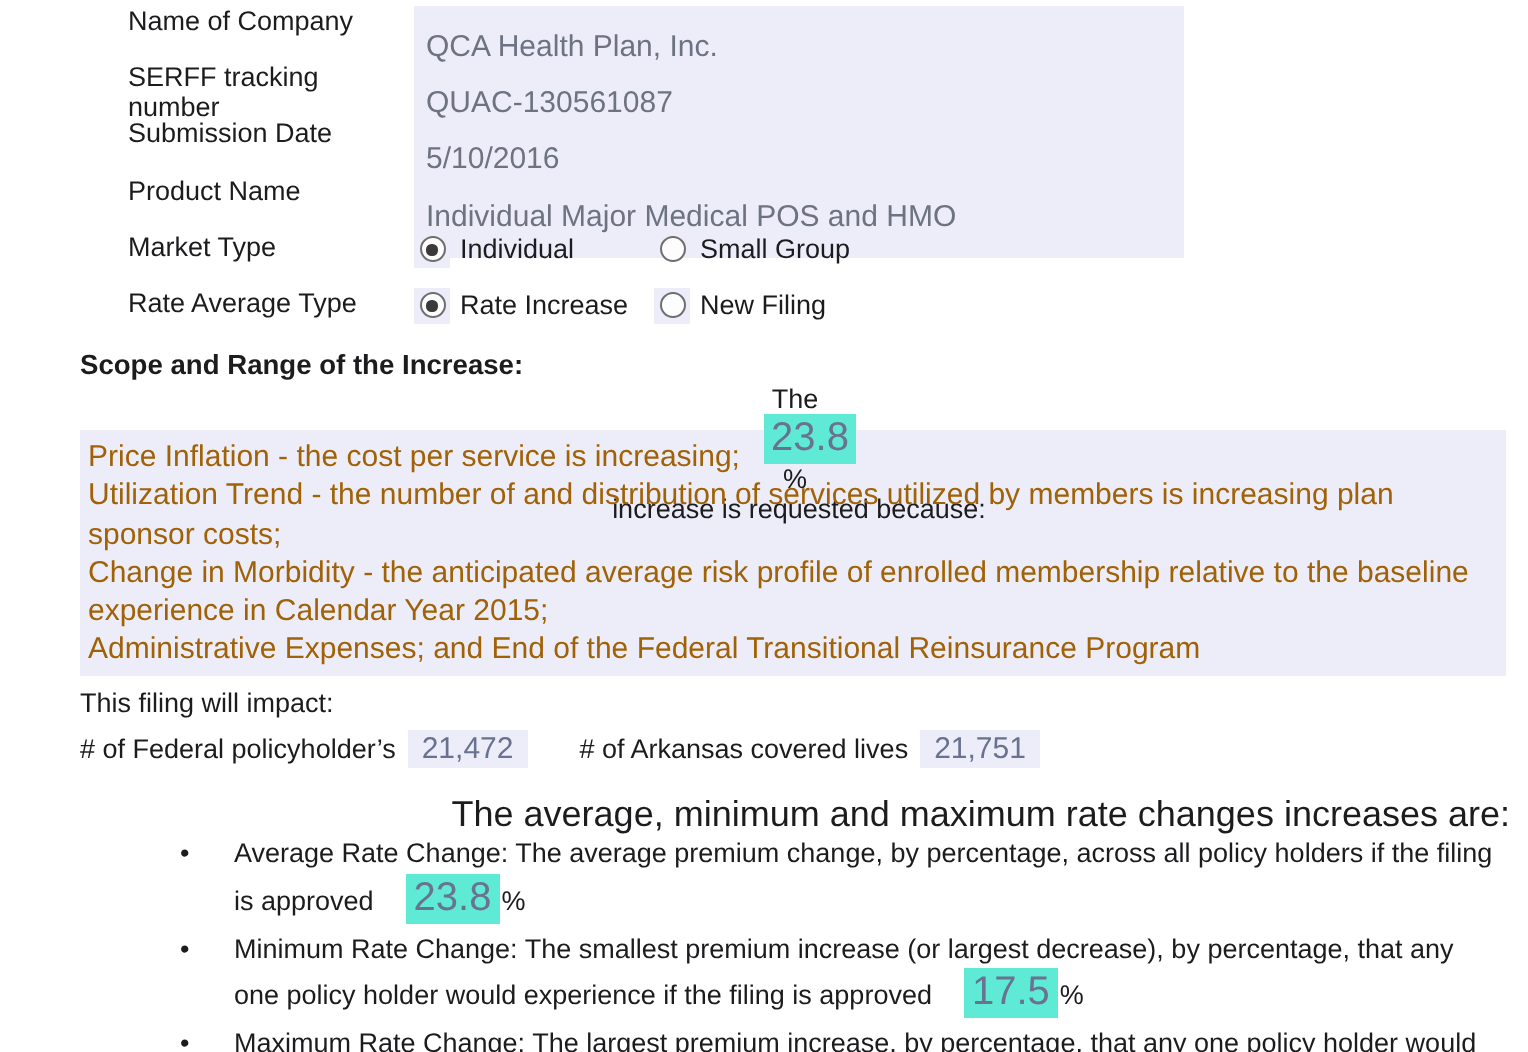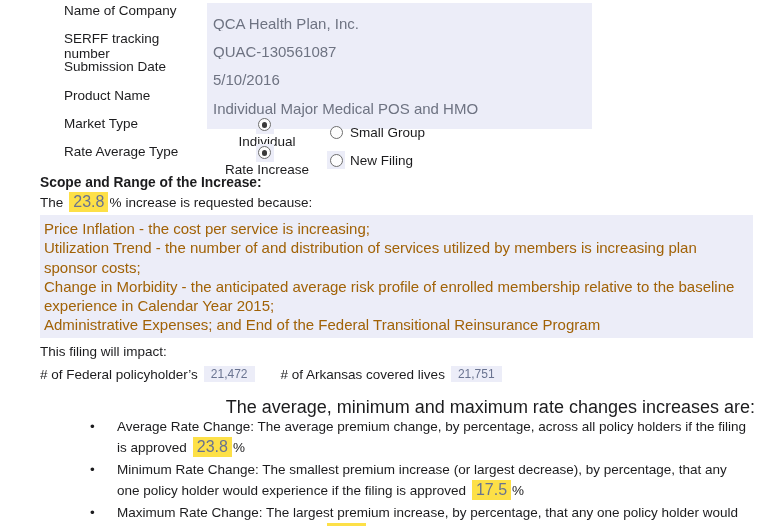--- a/index.html
+++ b/index.html
@@ -9,44 +9,44 @@
 
   
   .form-row { display:flex; align-items:flex-start; height:28.2px;margin-left:24px; }
   .flabel { width:143px; font-size:13.5px; color:#1c1c1e; flex:none; }
   .fchip { width:385px; height:41px; background:#ecedf8; display:flex; align-items:center;
            padding-left:6px; font-size:15px; color:#6e7382; }
 
   
   .radio-group { display:flex; align-items:center; }
   .radio-opt { display:flex; align-items:center; }
-  .radio-opt.first { width:120px;flex-direction:column; }
+  .radio-opt.first { width:120px; }
   .radio-box { width:18px; height:18px; display:flex; align-items:center; justify-content:center;
                margin-right:5px; flex:none; }
   .radio-box.chipbg { background:#ecedf8; }
   .radio { width:13px; height:13px; border-radius:50%; border:1.5px solid #6e6e6e;
            background:#fdfdfd; position:relative; flex:none; }
   .radio.sel::after { content:""; position:absolute; left:50%; top:50%; width:5.5px; height:5.5px;
            margin:-2.75px 0 0 -2.75px; border-radius:50%; background:#3a3a3a; }
   .radio-label { font-size:13.5px; color:#1c1c1e; }
 
   .section-heading { font-size:13.8px; font-weight:bold; margin-top:3px; height:17px; }
-  .sentence { font-size:13.5px; height:20px; display:flex; align-items:center; }
+  .sentence { font-size:13.5px; height:20px; display:flex; align-items:center;flex-direction:column; }
 
-  .chip-inline { background:#fde047; color:#697390; font-size:16px; padding:0 4px;
-                 margin:0 1px 0 6px; display:inline-block; line-height:1.25; }
+  .chip-inline { background:#5eead4; color:#697390; font-size:20px; padding:0 4px;
+                 margin:0 1px 0 16px; display:inline-block; line-height:1.25; }
   .pct { font-size:13.5px; color:#1c1c1e; }
 
   .reasons-box { margin-top:3px; width:713px; background:#ecedf8; padding:4px 8px 4px 4px;
                  font-size:15px; line-height:19.2px; color:#a16207; }
 
   .impact-heading { margin-top:6px; font-size:13.5px; height:18px; }
   .impact-line { display:flex; align-items:center; height:24px; font-size:13.5px; }
   .impact-line .gap { width:26px; flex:none; }
-  .num-chip { background:#ecedf8; color:#697390; font-size:12px; padding:1px 7px;
+  .num-chip { background:#ecedf8; color:#697390; font-size:15px; padding:1px 7px;
               margin-left:6px; display:inline-block; }
 
   .rates-heading { margin-top:11px; font-size:18px; height:18px;text-align:right; }
   .bullet-list { list-style:none; margin-top:2px; }
   .bullet-item { display:flex; margin-bottom:3px; }
   .bullet-dot { width:27px; margin-left:50px; flex:none; font-size:13.5px; line-height:19px; }
   .bullet-text { width:630px; font-size:13.5px; line-height:19.5px; color:#1c1c1e; }
 </style>
 </head>
 <body>

